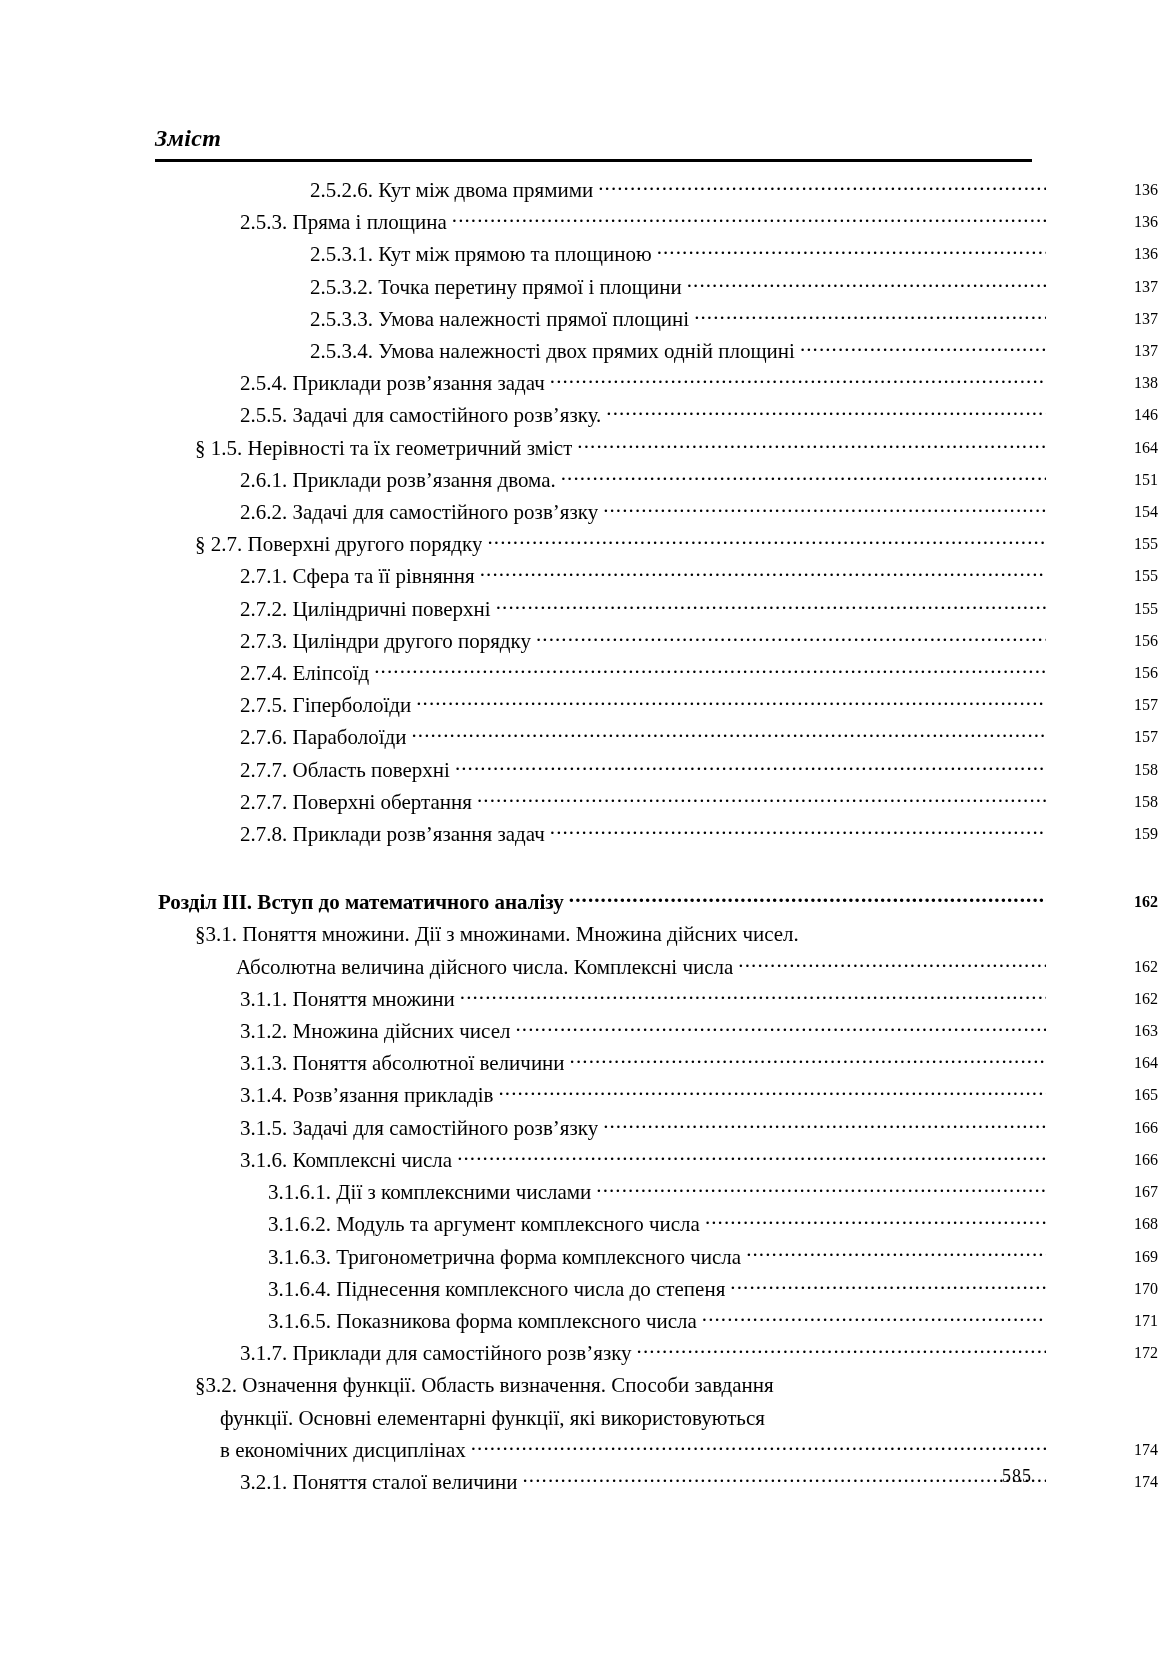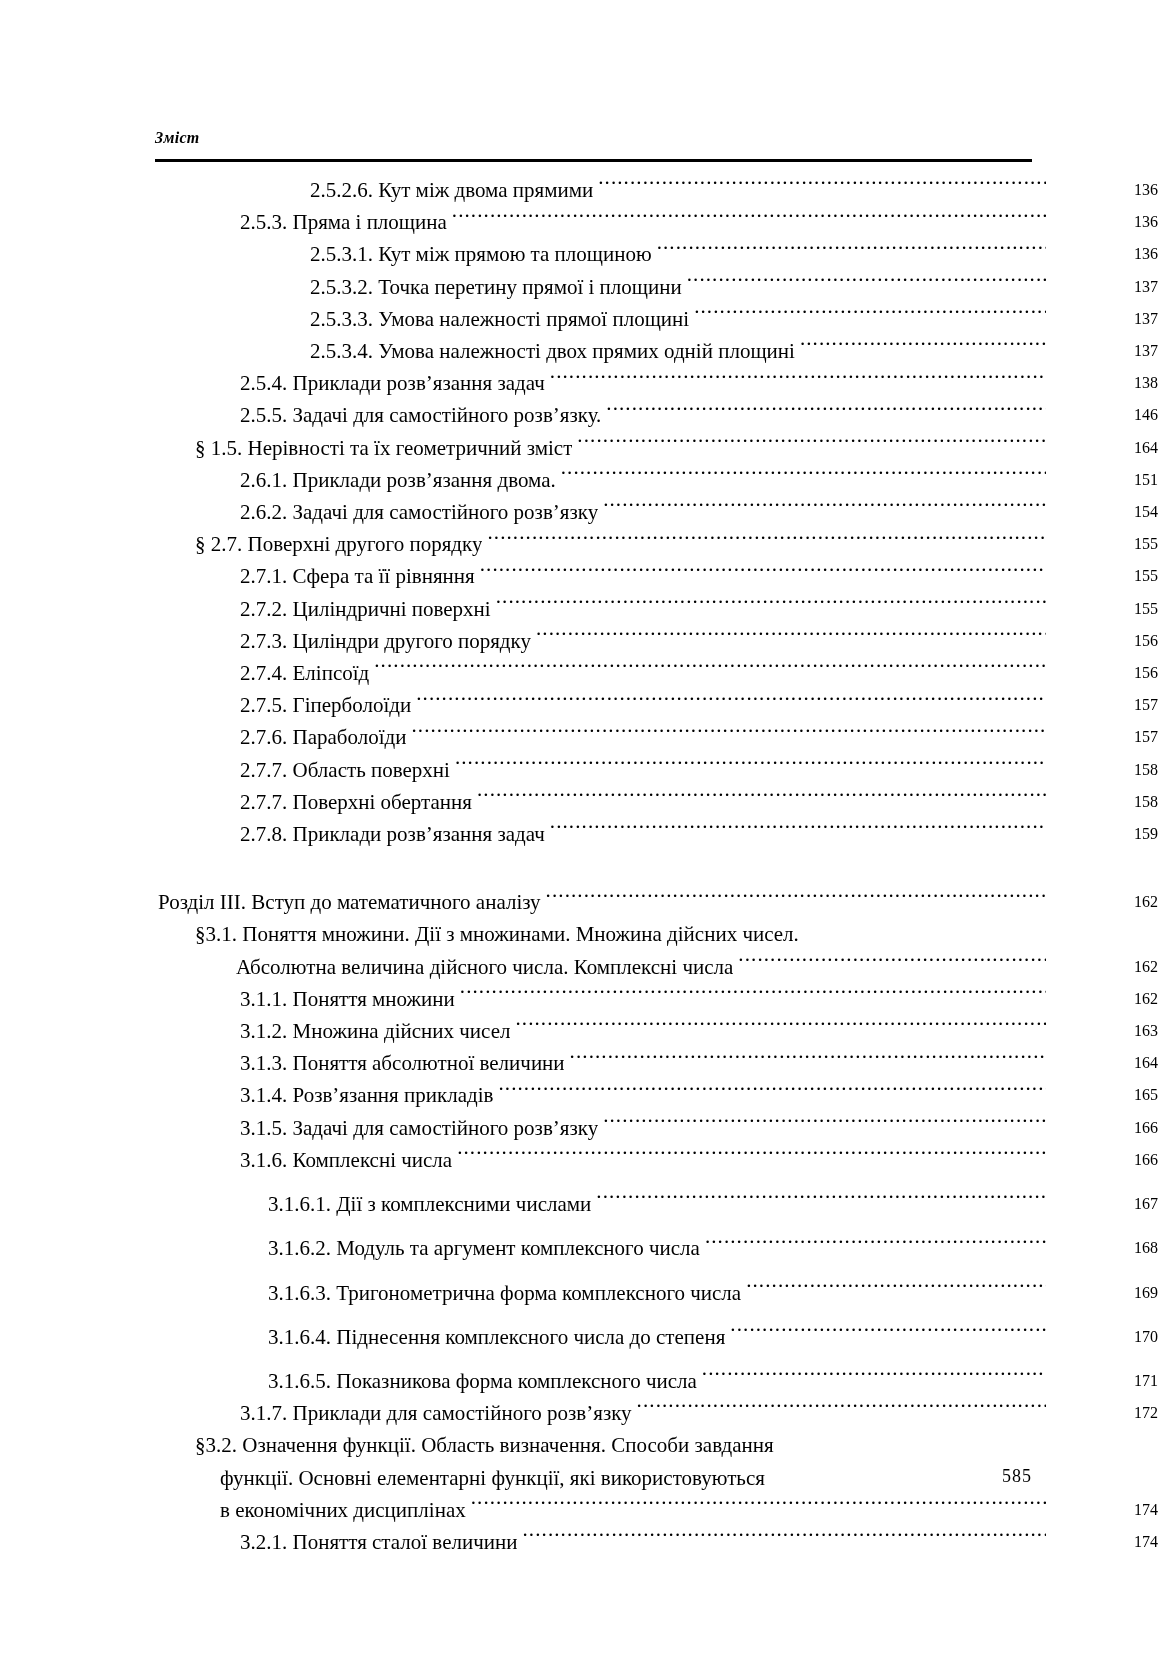--- a/index.html
+++ b/index.html
@@ -27,21 +27,21 @@
   
   .running-head {
     position: absolute;
     left: 155px;
     top: 126px;
     width: 880px;
   }
   .running-head-title {
     font-style: italic;
     font-weight: bold;
-    font-size: 16px;
+    font-size: 24px;
     line-height: 24px;
     letter-spacing: 0.3px;
   }
   .head-rule {
     position: absolute;
     left: 155px;
     top: 159px;
     width: 877px;
     height: 3px;
     background: #000000;
@@ -50,21 +50,21 @@
   
   .toc {
     position: absolute;
     left: 0;
     top: 174px;
     width: 1167px;
   }
 
   .toc-entry {
     display: flex;
-    align-items: flex-start;
+    align-items: center;
     font-size: 21px;
     line-height: 32.2px;
     white-space: nowrap;
     padding-right: 117px; 
     position: relative;
   }
 
   .toc-label {
     flex: 0 1 auto;
     overflow: hidden;
@@ -96,24 +96,24 @@
     right: 0;
     top: 0;
     width: 180px;
     text-align: left;
     padding-left: 147px;
     box-sizing: border-box;
     font-size: 16px;
   }
 
   
-  .lvl-chapter { padding-left: 158px; font-weight: normal; }
+  .lvl-chapter { padding-left: 158px; font-weight: bold; }
   .lvl-section { padding-left: 195px; }
   .lvl-sub     { padding-left: 240px; }
-  .lvl-subsub  { padding-left: 268px; margin-top: 12px; }
+  .lvl-subsub  { padding-left: 268px; }
   .lvl-deep    { padding-left: 310px; }
   .cont-1      { padding-left: 236px; }
   .cont-2      { padding-left: 220px; }
 
   .spacer-lg { height: 36px; }
 
   
   .folio {
     position: absolute;
     left: 0;

